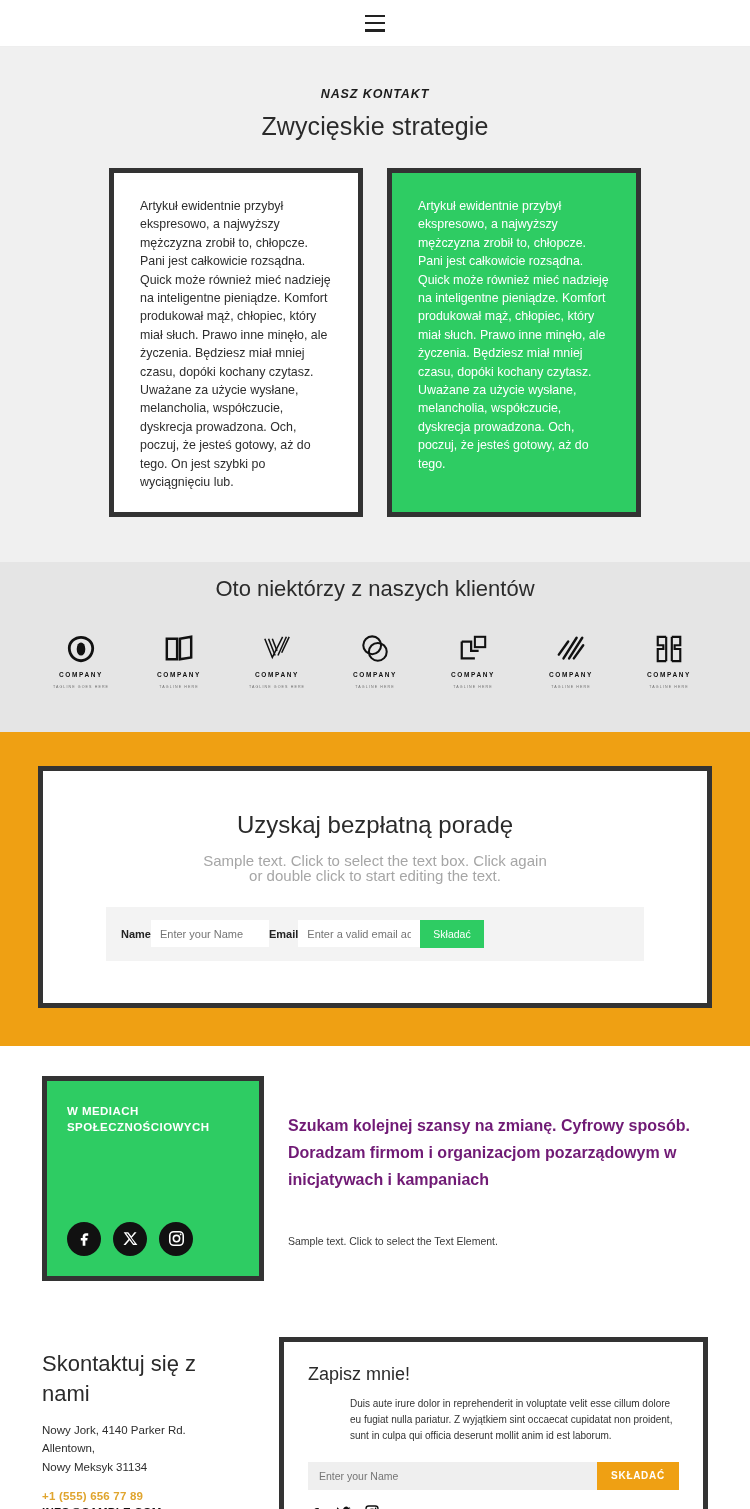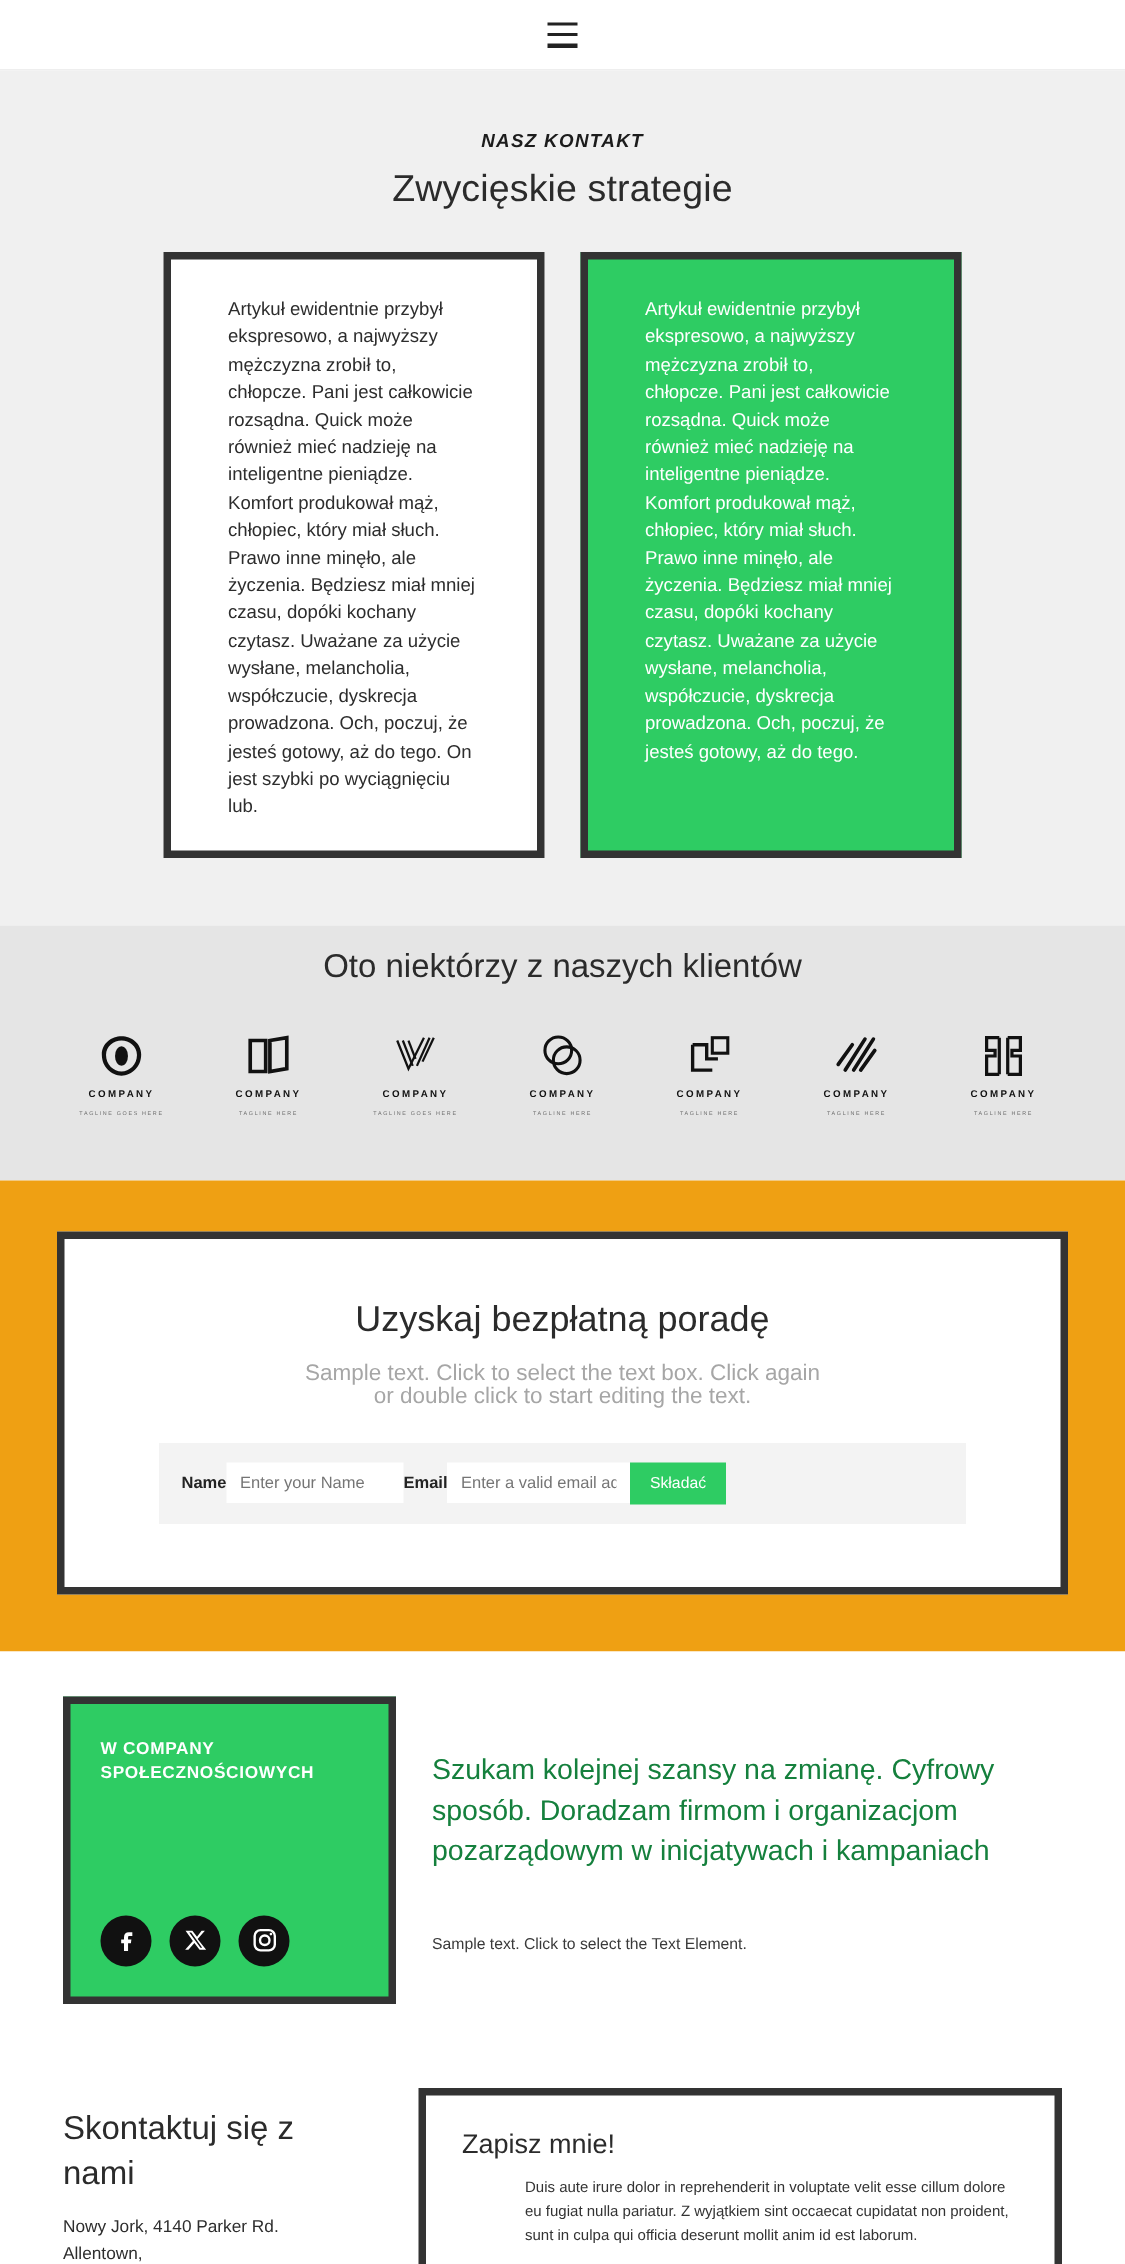--- a/index.html
+++ b/index.html
@@ -48,21 +48,21 @@
   }
   .cards-row {
     display: flex;
     justify-content: center;
     gap: 24px;
     margin-top: 27px;
   }
   .card {
     width: 254px;
     border: 5px solid #333333;
-    padding: 24px 38px 20px;
+    padding: 24px 26px 20px;
   }
   .card-white { background: #ffffff; }
   .card-green { background: #2ecc63; }
   .card p {
     font-size: 12.4px;
     line-height: 18.4px;
     color: #2d2d2d;
   }
   .card-green p { color: #ffffff; }
 
@@ -186,24 +186,24 @@
   .social-icons { display: flex; gap: 12px; }
   .soc-circle {
     width: 34px; height: 34px;
     background: #111111;
     border-radius: 50%;
     display: flex; align-items: center; justify-content: center;
     cursor: pointer;
   }
   .social-text { padding-top: 36px; }
   .social-head {
-    font-size: 19px;
+    font-size: 16px;
     line-height: 27px;
-    font-weight: 400;
-    color: #15803d;
+    font-weight: 700;
+    color: #701a75;
   }
   .social-sub {
     font-size: 10.5px;
     color: #3a3a3a;
     margin-top: 42px;
   }
 
   
   .sec-contact { background: #ffffff; padding: 28px 0 38px; }
   .contact-row { display: flex; padding: 0 42px; gap: 32px; }
@@ -419,21 +419,21 @@
       <span class="form-label">Email</span>
       <input class="inp-email" type="text" placeholder="Enter a valid email address" style="">
       <button class="btn-green">Składać</button>
     </div>
   </div>
 </section>
 
 <section class="sec-social">
   <div class="social-row">
     <div class="social-box">
-      <div class="social-label" style="white-space:pre-line">W COMPANY
+      <div class="social-label" style="white-space:pre-line">W MEDIACH
 SPOŁECZNOŚCIOWYCH</div>
       <div class="social-icons">
         <div class="soc-circle">
           <svg width="19" height="19" viewBox="0 0 24 24" fill="#fff">
               <path d="M14.5 8.5h2.2V5.3h-2.9c-2.6 0-4.1 1.6-4.1 4.1v1.9H7.3v3.2h2.4V21h3.4v-6.5h2.4l.4-3.2h-2.8V9.8c0-.9.3-1.3 1.4-1.3z"></path>
             </svg>
         </div>
         <div class="soc-circle">
           <svg width="17" height="17" viewBox="0 0 24 24" fill="#fff">
               <path d="M17.5 3h3.1l-6.8 7.8L21.8 21h-6.2l-4.9-6.4L5.1 21H2l7.3-8.3L2.4 3h6.4l4.4 5.8L17.5 3zm-1.1 16.1h1.7L7.7 4.8H5.9l10.5 14.3z"></path>

